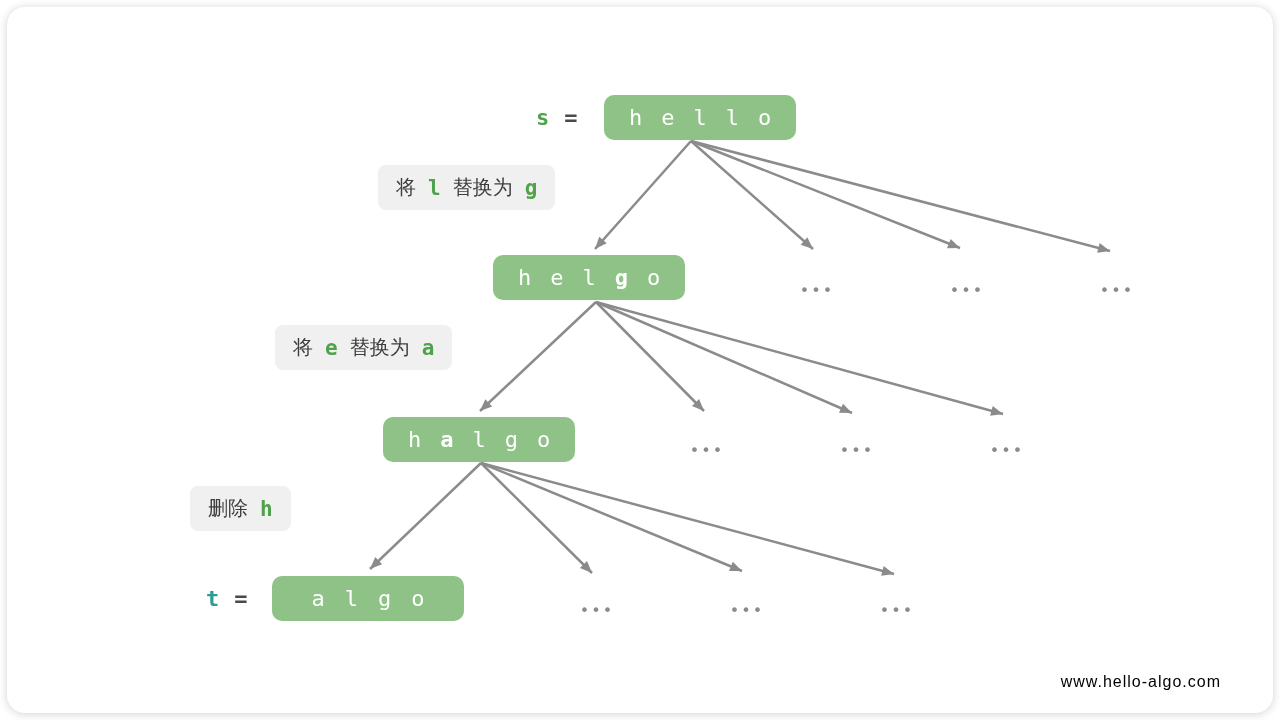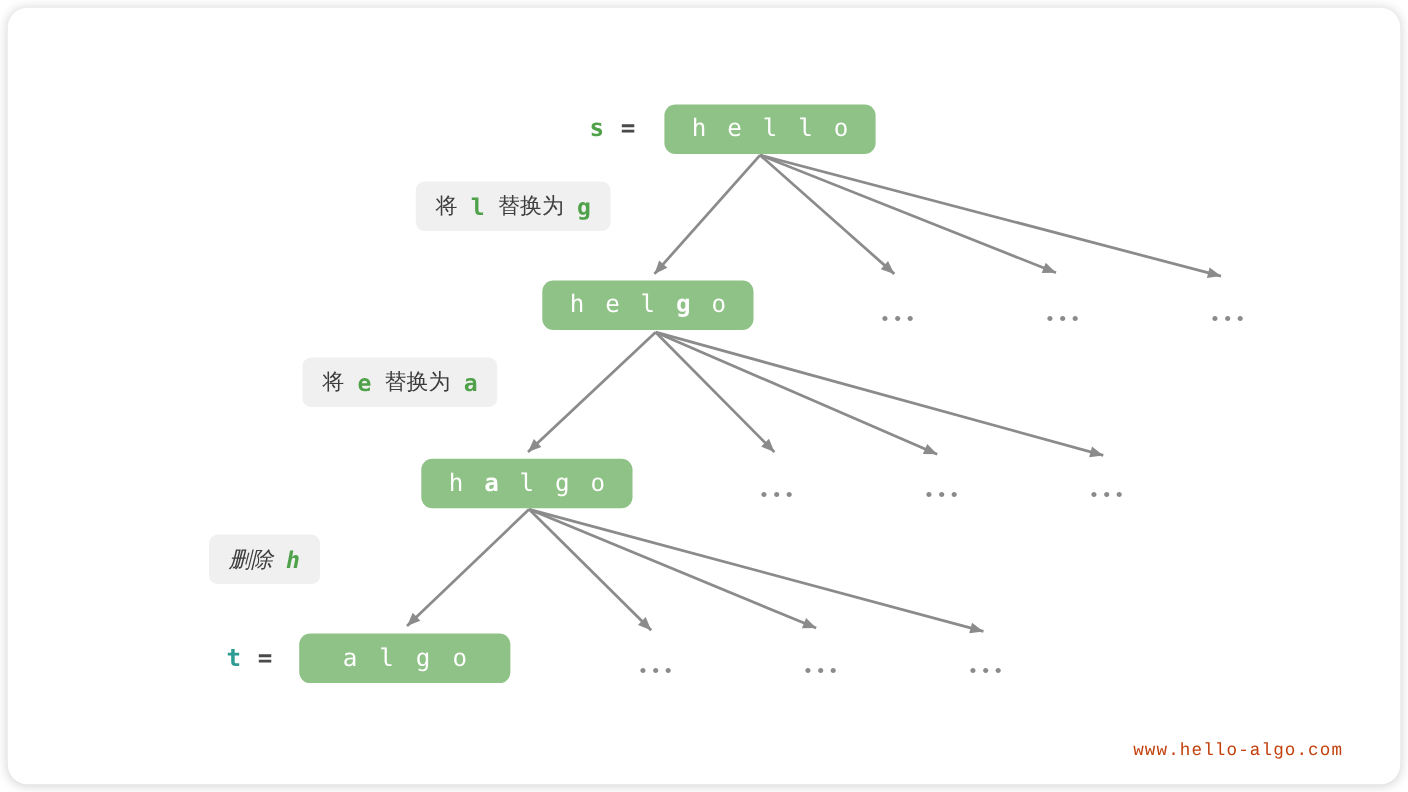--- a/index.html
+++ b/index.html
@@ -45,31 +45,31 @@
     background:var(--label_bg,#F0F0F0);
     display:inline-flex;align-items:center;padding:0 18px;gap:12px;
     font-size:20px;color:#3d3d3d;white-space:nowrap;
   }
   .op-label .code{
     font-family:"DejaVu Sans Mono","Liberation Mono",monospace;
     font-weight:bold;font-size:21px;color:var(--code_green,#4FA14A);
   }
   #op-1{left:371px;top:158px;}
   #op-2{left:268px;top:318px;}
-  #op-3{left:183px;top:479px;font-style:italic;}
+  #op-3{left:183px;top:479px;}
 
   .dots{
     position:absolute;transform:translate(-50%,-50%);
     color:var(--arrow_gray,#8b8b8b);font-size:16px;letter-spacing:2px;
     font-family:"DejaVu Sans","Liberation Sans",sans-serif;
   }
   .watermark{
     position:absolute;right:52px;bottom:22px;
-    font-family:Liberation Mono, monospace;
-    font-size:16px;letter-spacing:1px;color:#c2410c;
+    font-family:Liberation Sans, sans-serif;
+    font-size:16px;letter-spacing:1px;color:#000000;
   }
 </style>
 </head>
 <body>
 
 <div class="card">
 
   <svg class="arrows">
     <defs>
       <marker id="ah" markerUnits="userSpaceOnUse" markerWidth="16" markerHeight="14" refX="13" refY="6" orient="auto">

